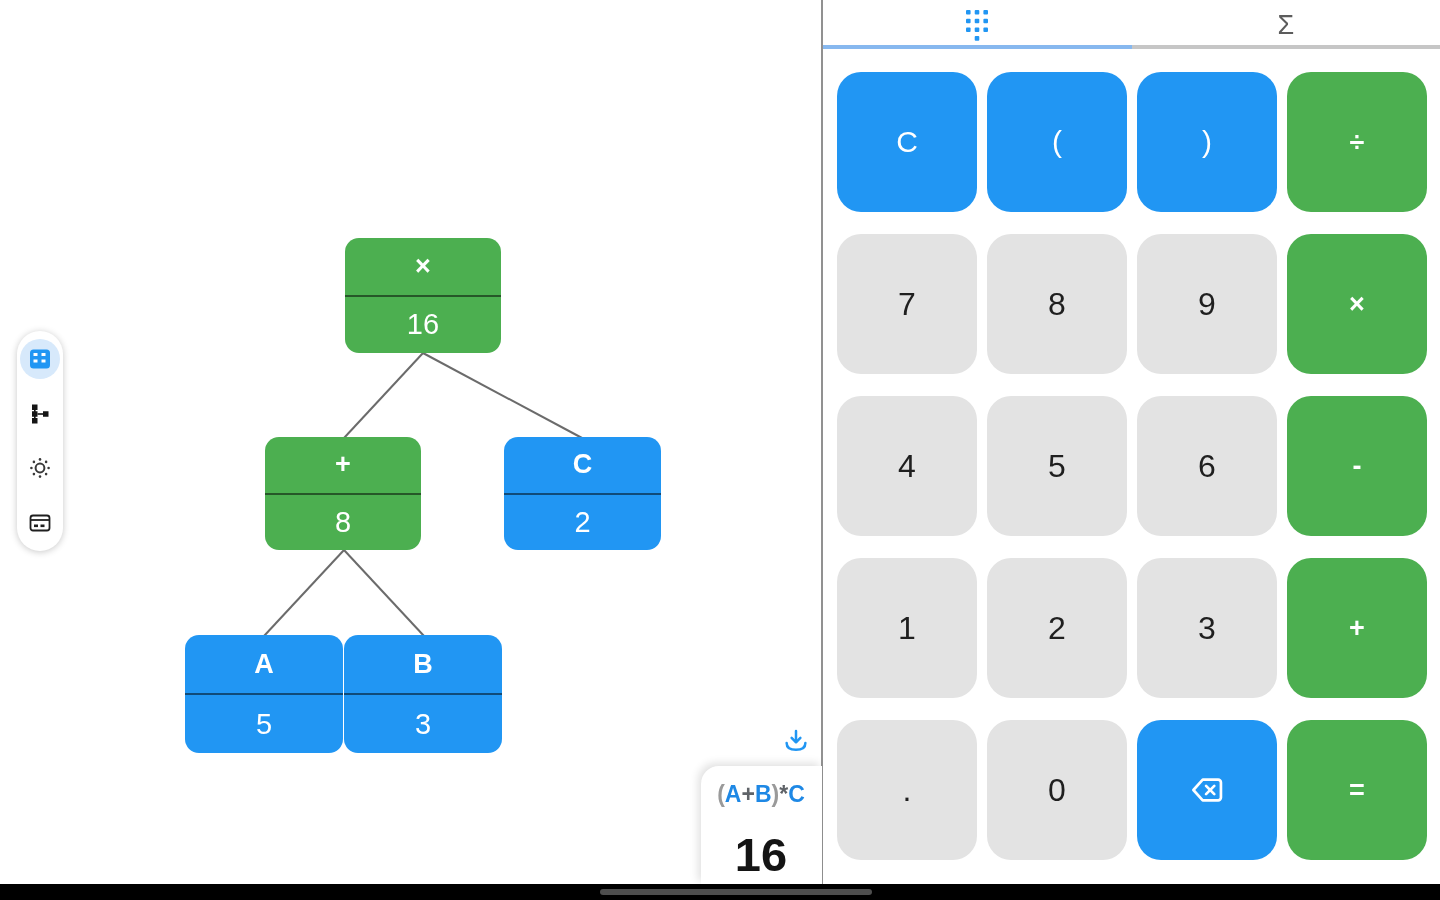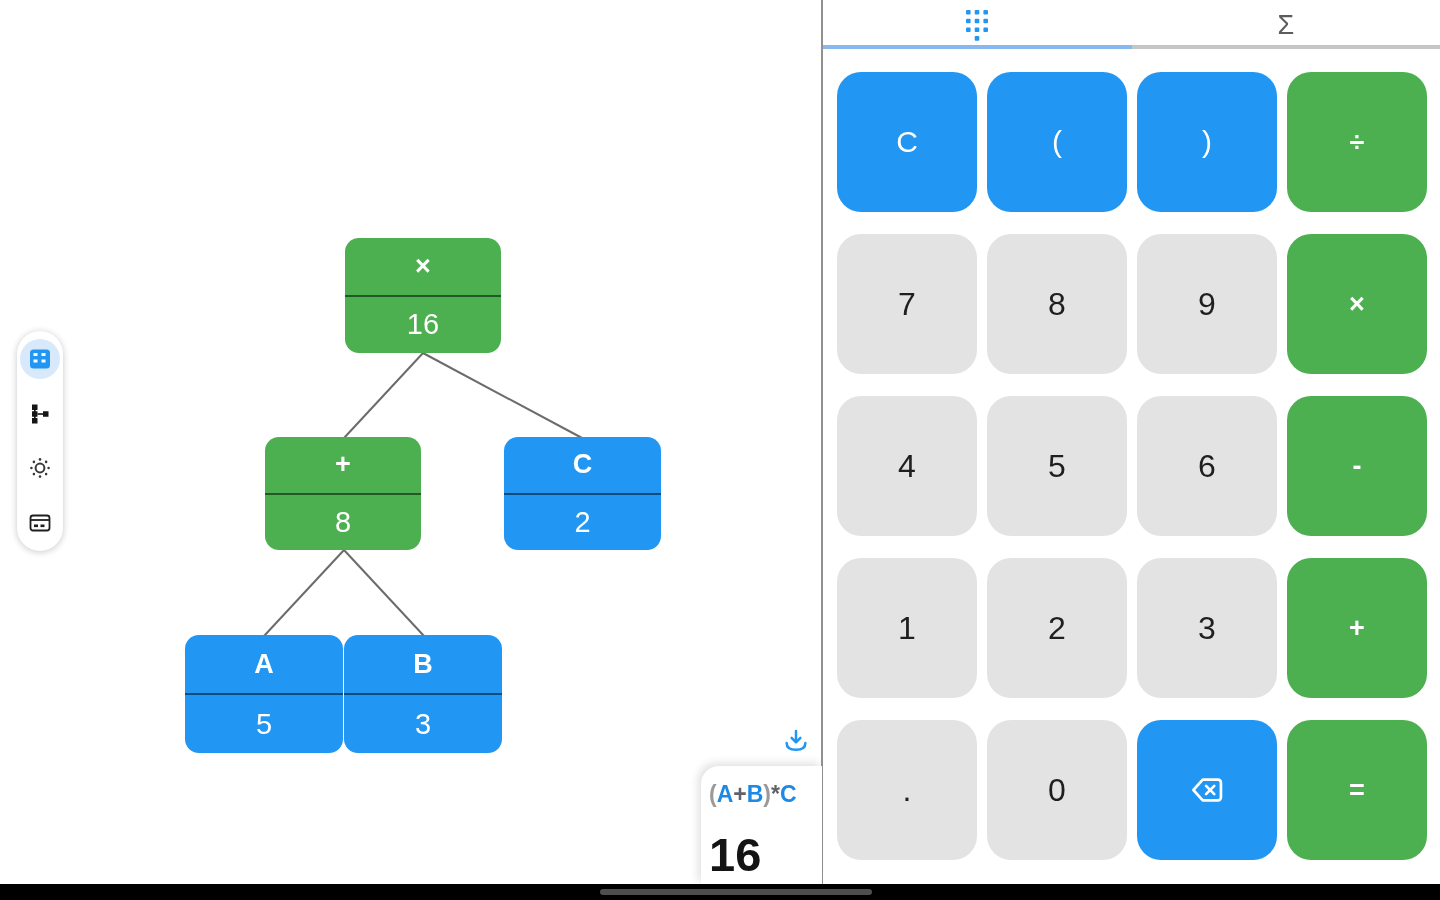--- a/index.html
+++ b/index.html
@@ -33,21 +33,21 @@
   #node-c    { left:504px; top:437px; width:157px; height:113px; }
   #node-a    { left:185px; top:635px; width:158px; height:118px; }
   #node-b    { left:344px; top:635px; width:158px; height:118px; }
 
   .download-btn { position:absolute; left:778px; top:723px; width:36px; height:36px; background:transparent; border:none; cursor:pointer; display:flex; align-items:center; justify-content:center; }
 
   .result-card {
     position:absolute; left:701px; top:766px; width:121px; height:118px;
     background:#fff; border-top-left-radius:18px;
     box-shadow:-3px -3px 9px rgba(0,0,0,0.12);
-    display:flex; flex-direction:column; align-items:flex-start;
+    display:flex; flex-direction:column; align-items:center;
     padding:15px 9px 6px 8px;
   }
   .result-expr { font-size:23px; font-weight:bold; white-space:nowrap; }
   .result-expr .ch-blue { color:#1E88E5; }
   .result-expr .ch-gray { color:#9a9a9a; }
   .result-expr .ch-dark { color:#5f6368; }
   .result-value { margin-top:auto; font-size:47px; font-weight:bold; color:#141414; line-height:0.95; }
 
   
   .calc-panel { position:absolute; left:823px; top:0; width:617px; height:884px; background:#fff; }

